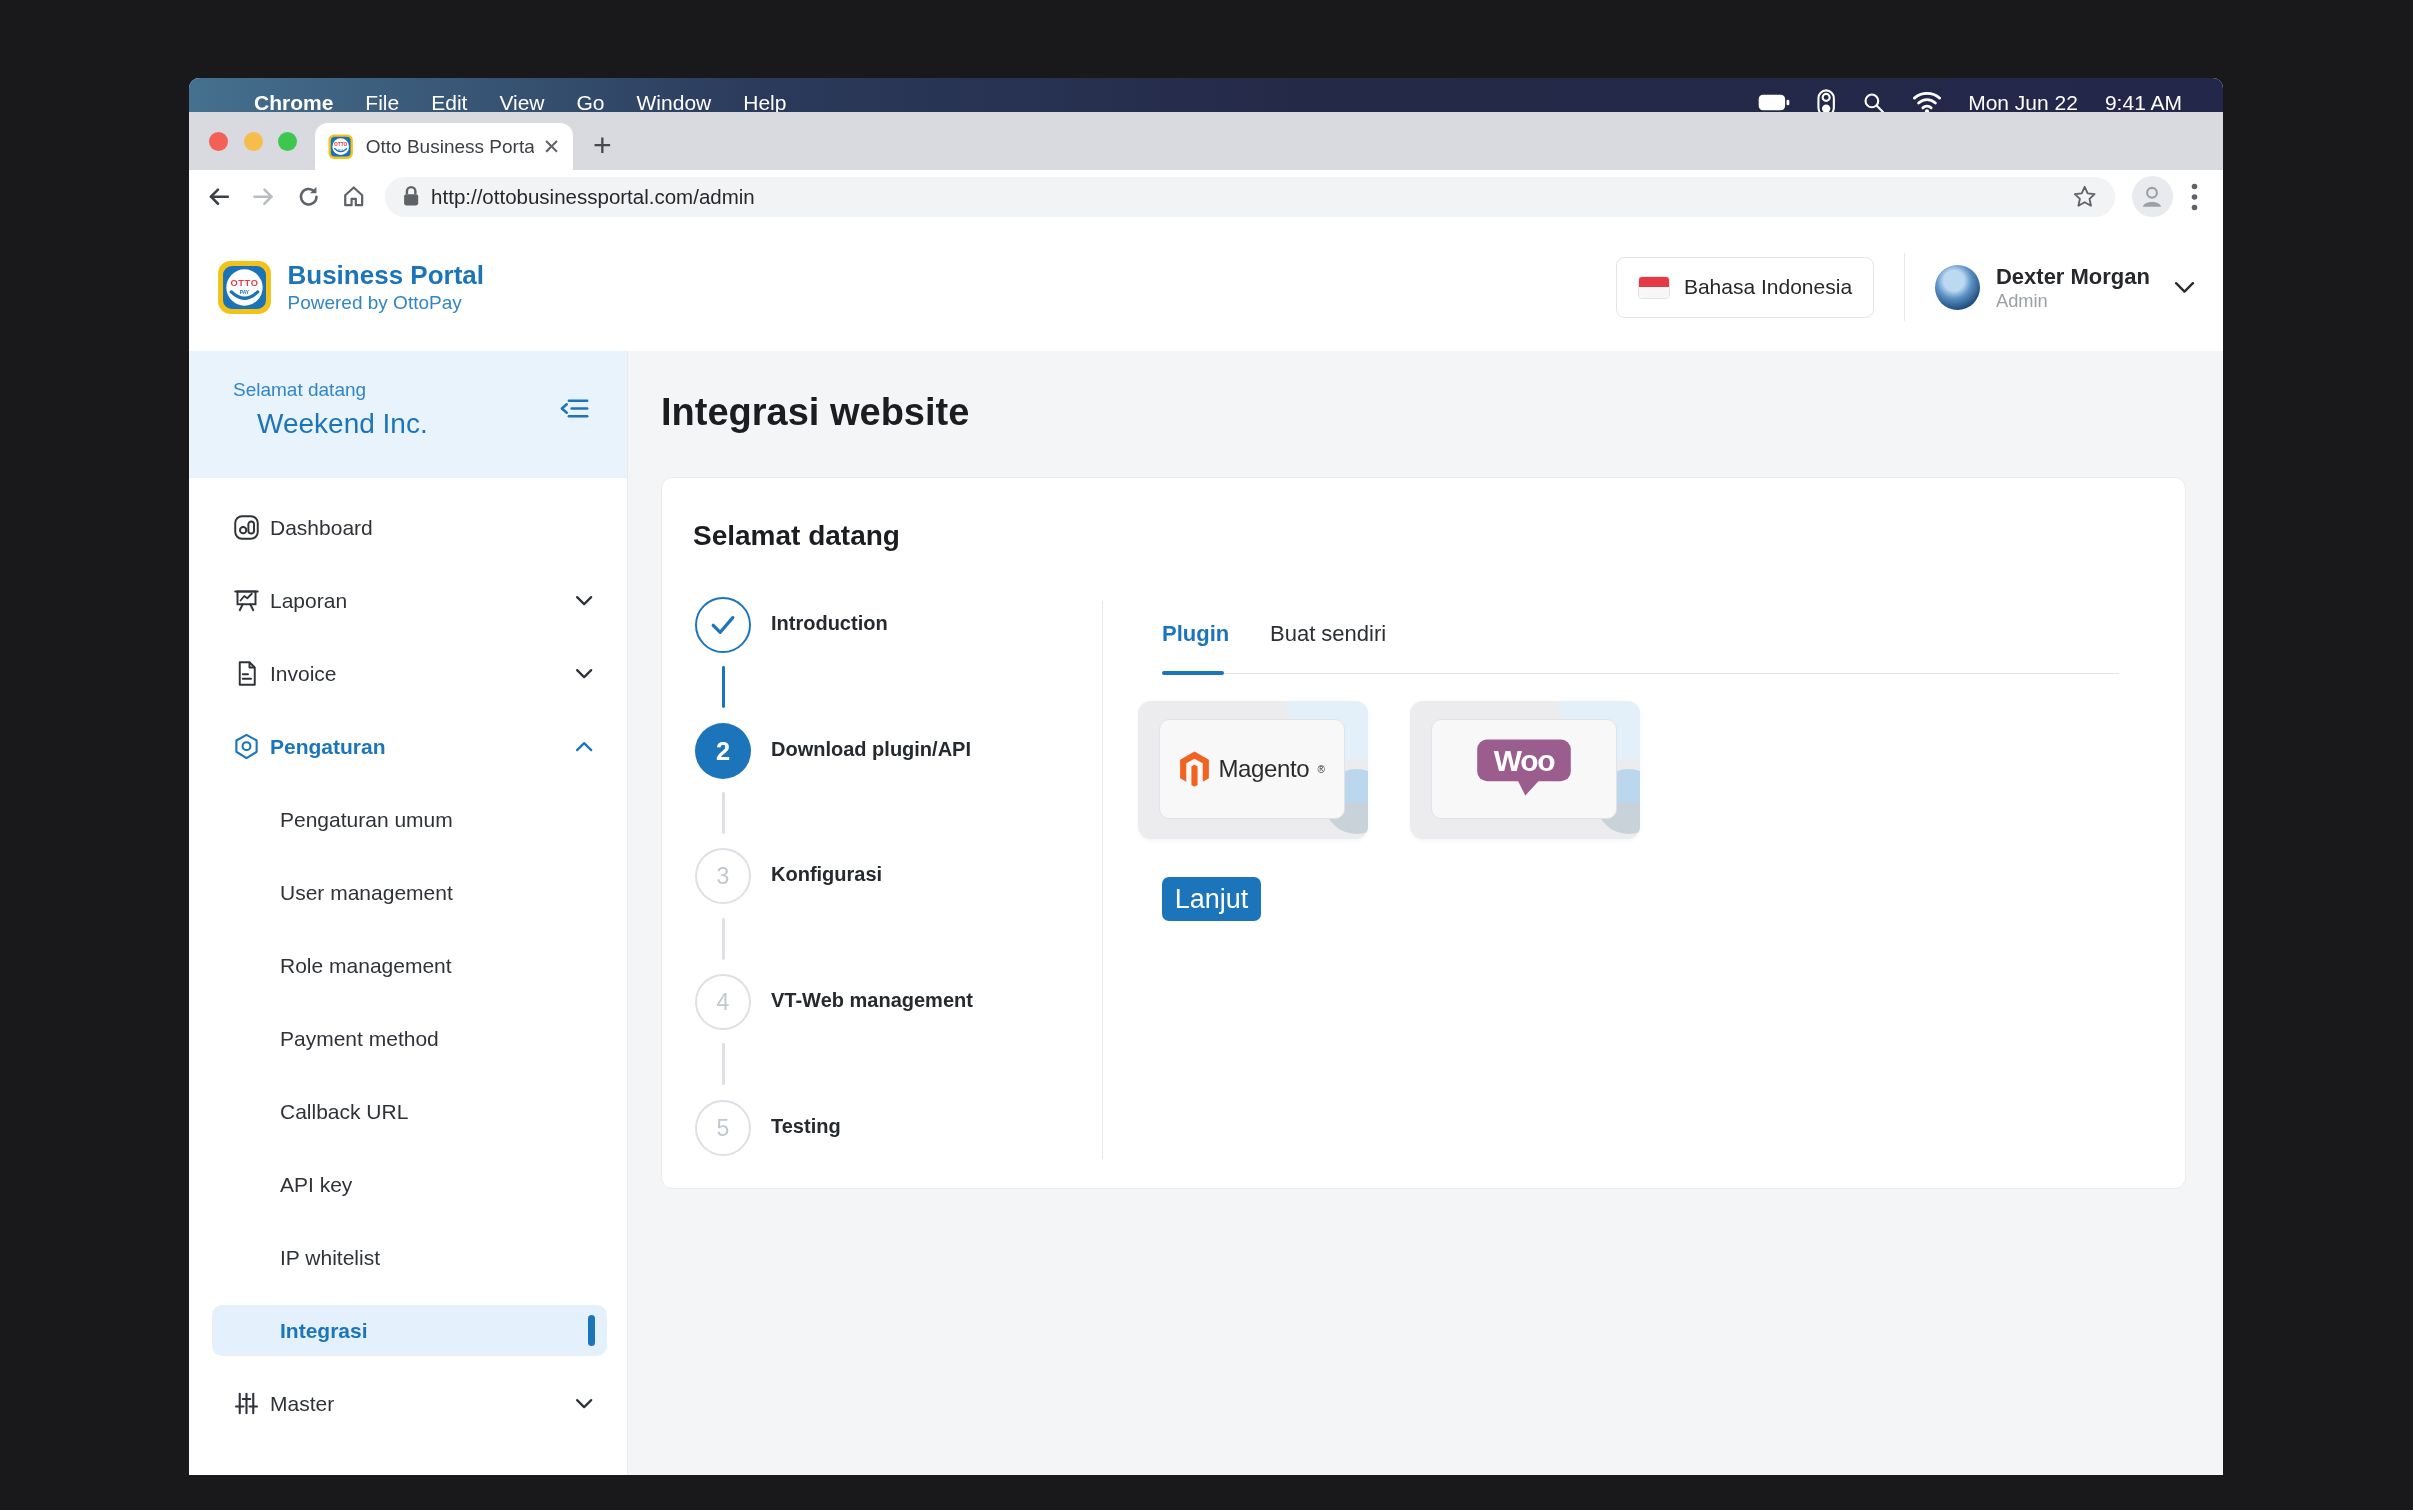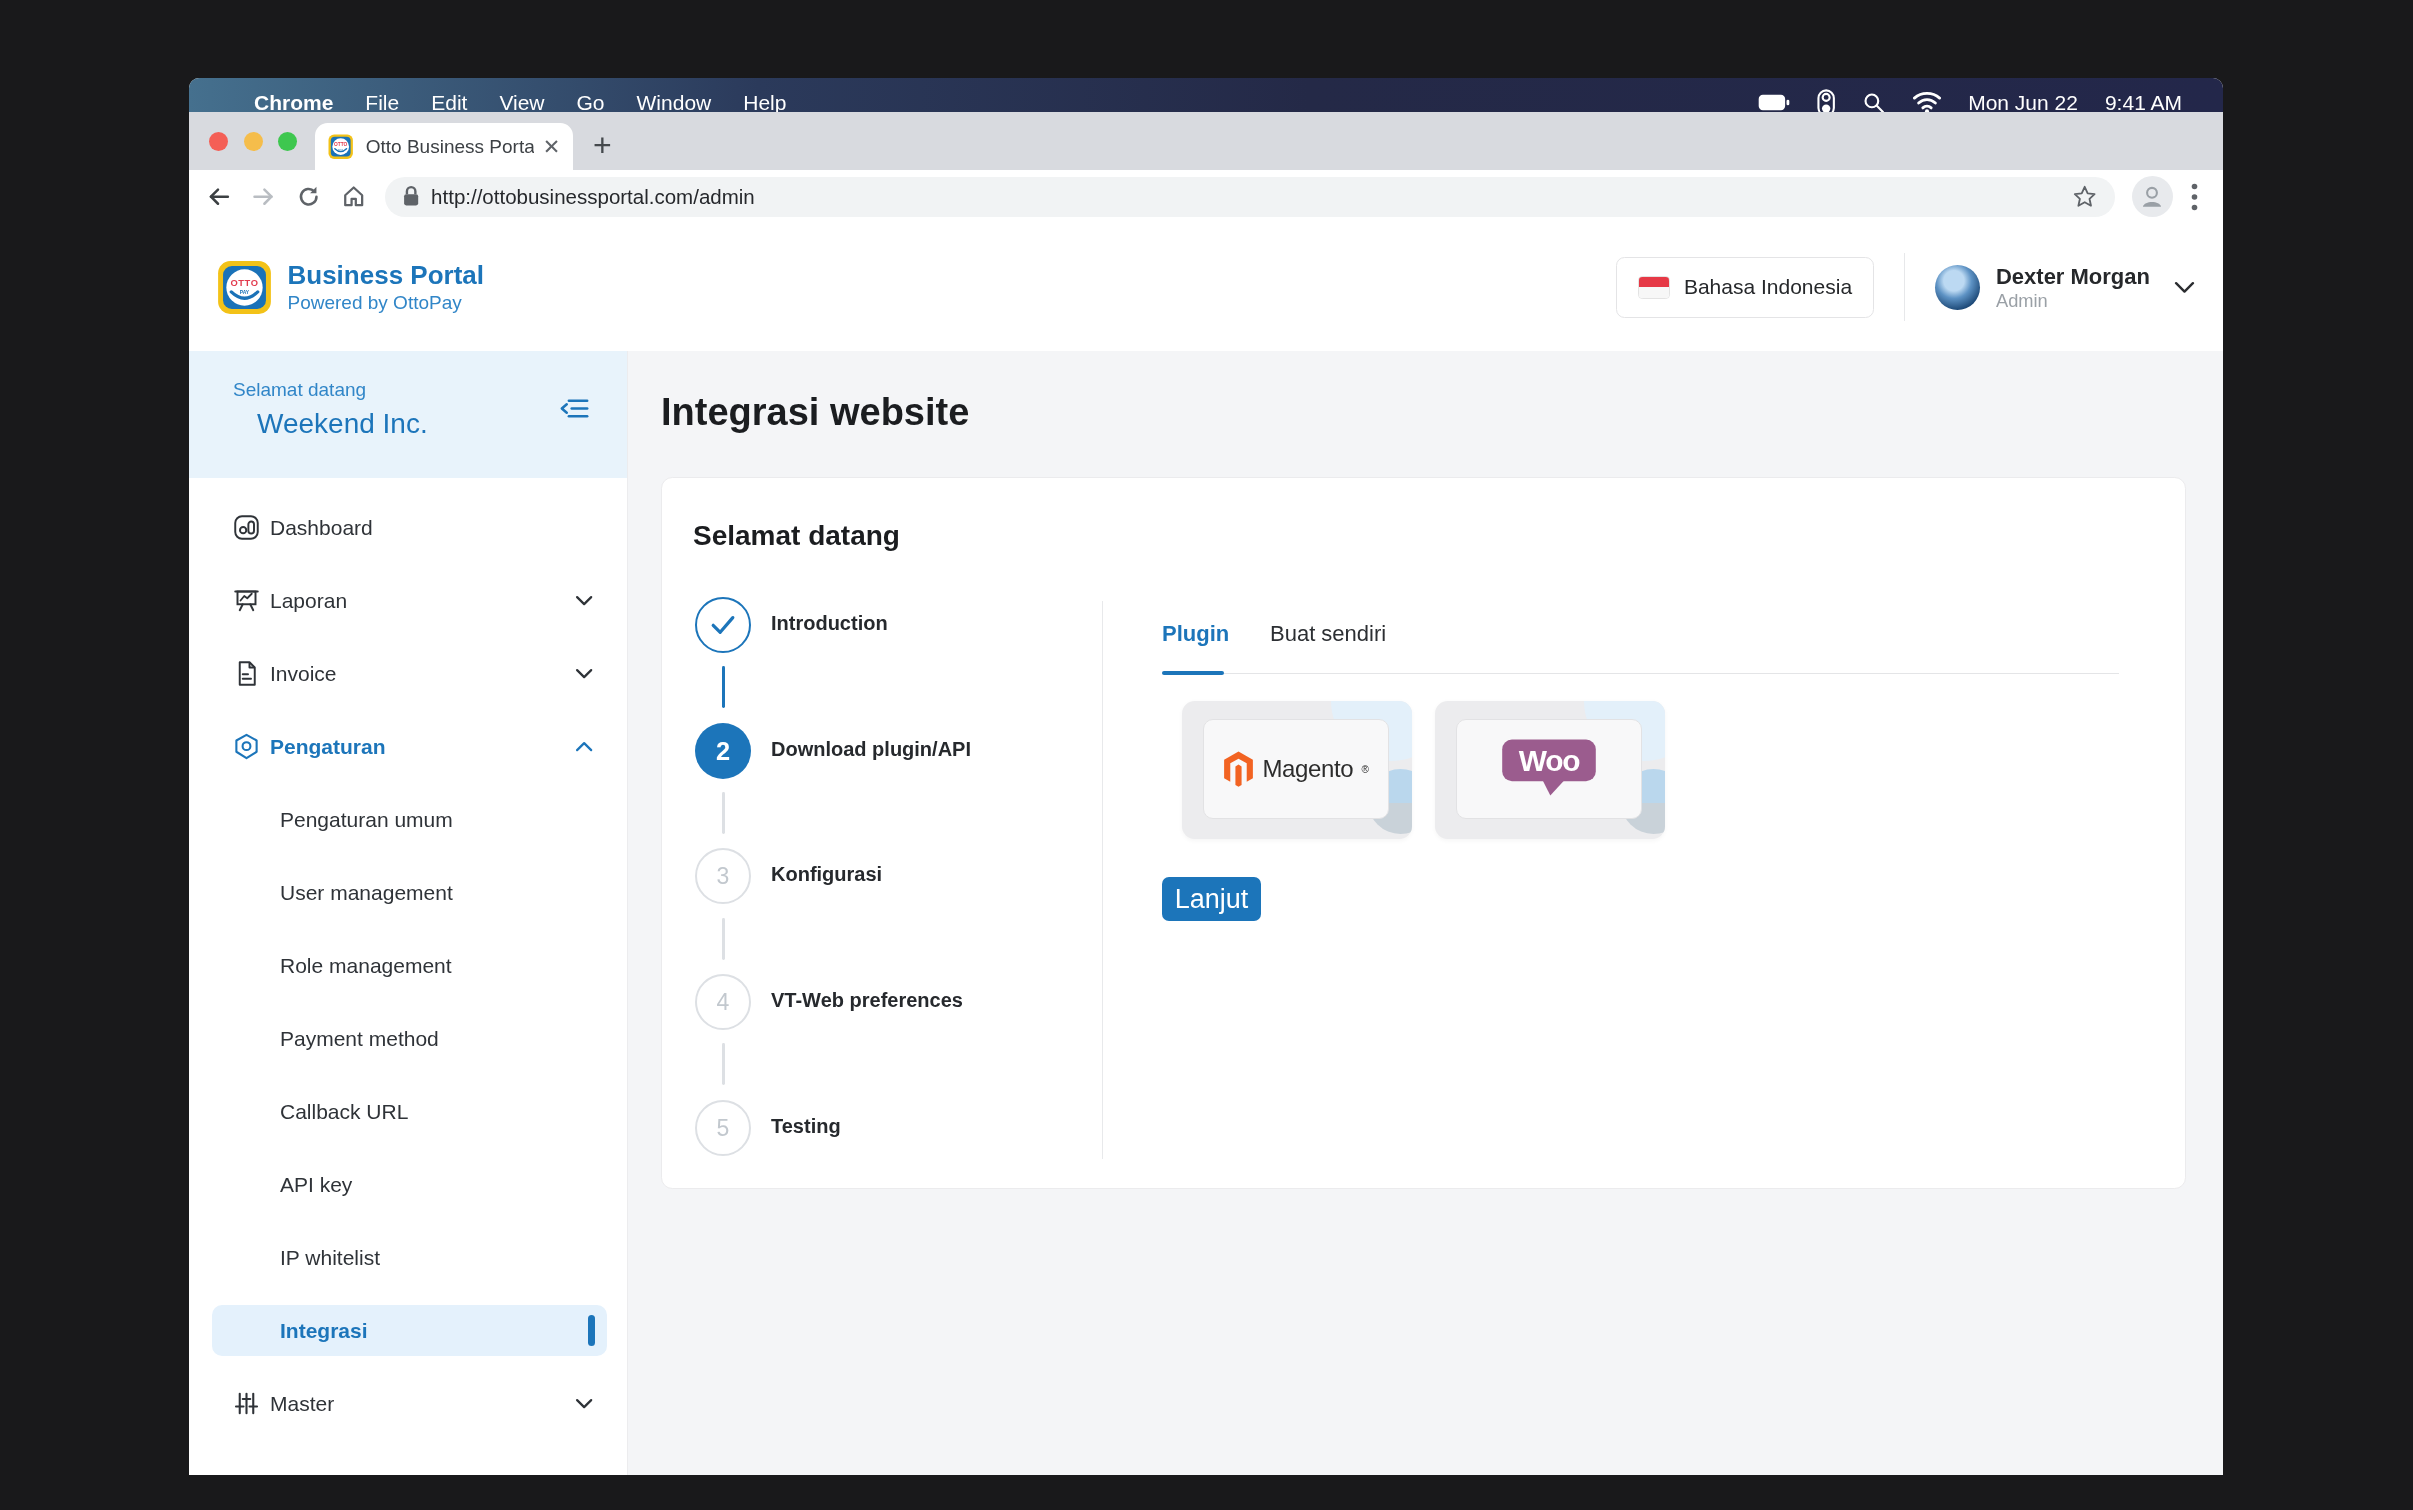--- a/index.html
+++ b/index.html
@@ -94,21 +94,21 @@
   .step-label{position:absolute;left:109px;font-size:20px;font-weight:600;color:#26292d;white-space:nowrap;}
   .connector{position:absolute;left:60px;width:2.8px;height:42px;border-radius:1.4px;background:#dde0e4;}
   .connector.blue{background:var(--primary);}
   .vdivider{position:absolute;left:440px;top:123px;width:1.4px;height:558px;background:#e8e9eb;}
   
   .ptab{position:absolute;top:143px;font-size:22px;}
   .ptab.active{color:var(--primary);font-weight:700;text-align:right;}
   .ptab.idle{color:#2c2f33;}
   .tab-underline-grey{position:absolute;left:500px;top:195px;width:957px;height:1.4px;background:#e4e5e7;}
   .tab-underline-blue{position:absolute;left:500px;top:193px;width:62px;height:4.2px;border-radius:2.1px;background:var(--primary);}
-  .plugrow{position:absolute;left:520px;top:223px;display:flex;gap:23px;}
+  .plugrow{position:absolute;left:476px;top:223px;display:flex;gap:42px;}
   .plugcard{position:relative;width:230px;height:138px;background:#ececee;border-radius:12.7px;overflow:hidden;
             box-shadow:0 1.4px 4.2px rgba(0,0,0,0.04);}
   .deco-q{position:absolute;right:-39px;top:-60px;width:120px;height:120px;border-radius:50%;background:#e3f0fa;}
   .deco-c{position:absolute;right:-21px;top:68px;width:65px;height:65px;border-radius:50%;
           background:linear-gradient(180deg,#bad7ed 0 52%,#c9d2d9 52% 100%);}
   .plug-inner{position:absolute;left:21px;top:18.3px;width:186px;height:100px;background:#f8f8f9;
               border:1.4px solid #e2e2e4;border-radius:10px;display:flex;align-items:center;justify-content:center;box-sizing:border-box;}
   .magento-wrap{display:flex;align-items:center;gap:8.5px;}
   .magento-name{font-size:24px;color:#2c2c2c;font-weight:500;letter-spacing:-0.4px;}
   .magento-reg{font-size:10px;color:#2c2c2c;vertical-align:top;}
@@ -445,21 +445,21 @@
 
           <div class="step-circle todo" style="top:370px;">
             <span>3</span>
           </div>
           <div class="step-label" style="top:385px;">Konfigurasi</div>
           <div class="connector" style="top:440px;"></div>
 
           <div class="step-circle todo" style="top:496px;">
             <span>4</span>
           </div>
-          <div class="step-label" style="top:511px;">VT-Web preferences</div>
+          <div class="step-label" style="top:511px;">VT-Web management</div>
           <div class="connector" style="top:565px;"></div>
 
           <div class="step-circle todo" style="top:622px;">
             <span>5</span>
           </div>
           <div class="step-label" style="top:637px;">Testing</div>
 
           <div class="vdivider"></div>
 
           <div class="ptab active" style="left:500px;">Plugin</div>

